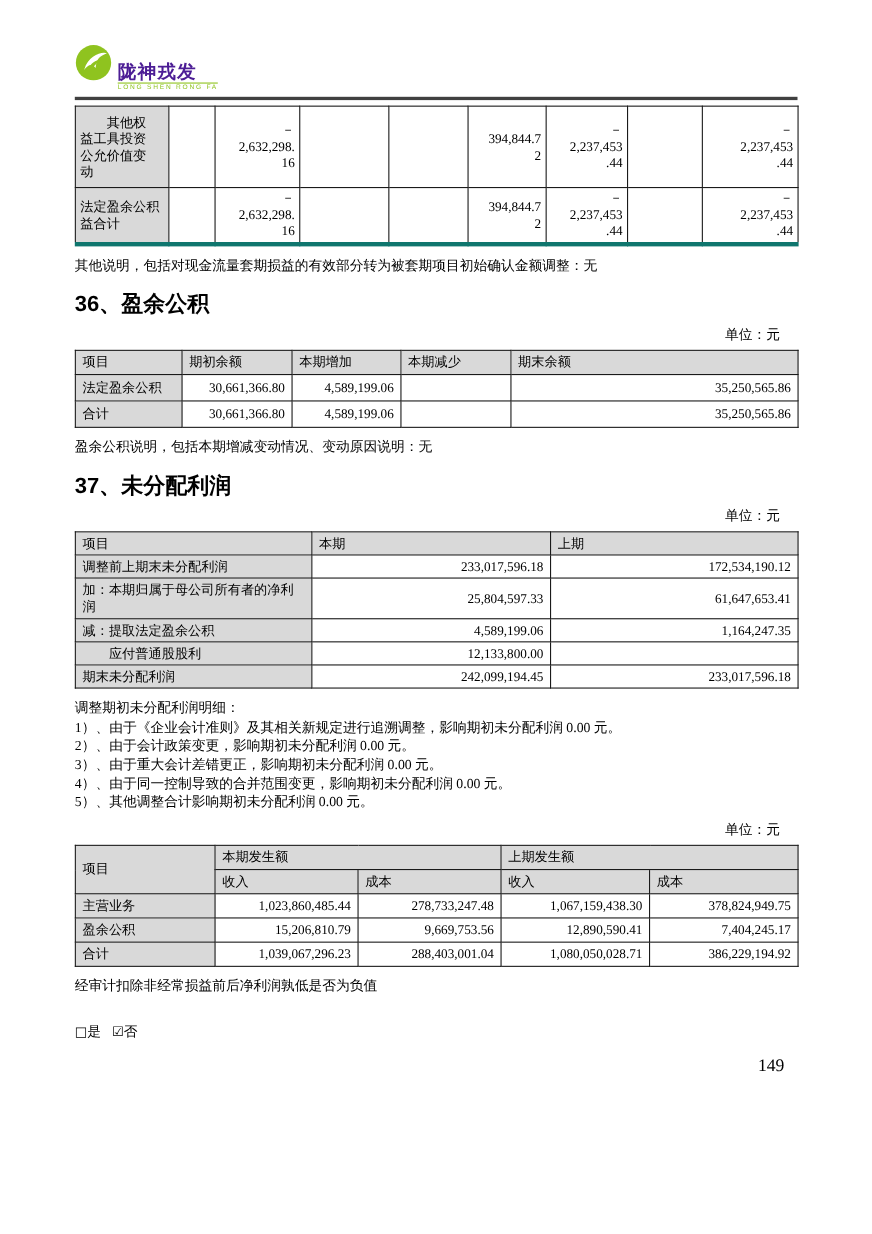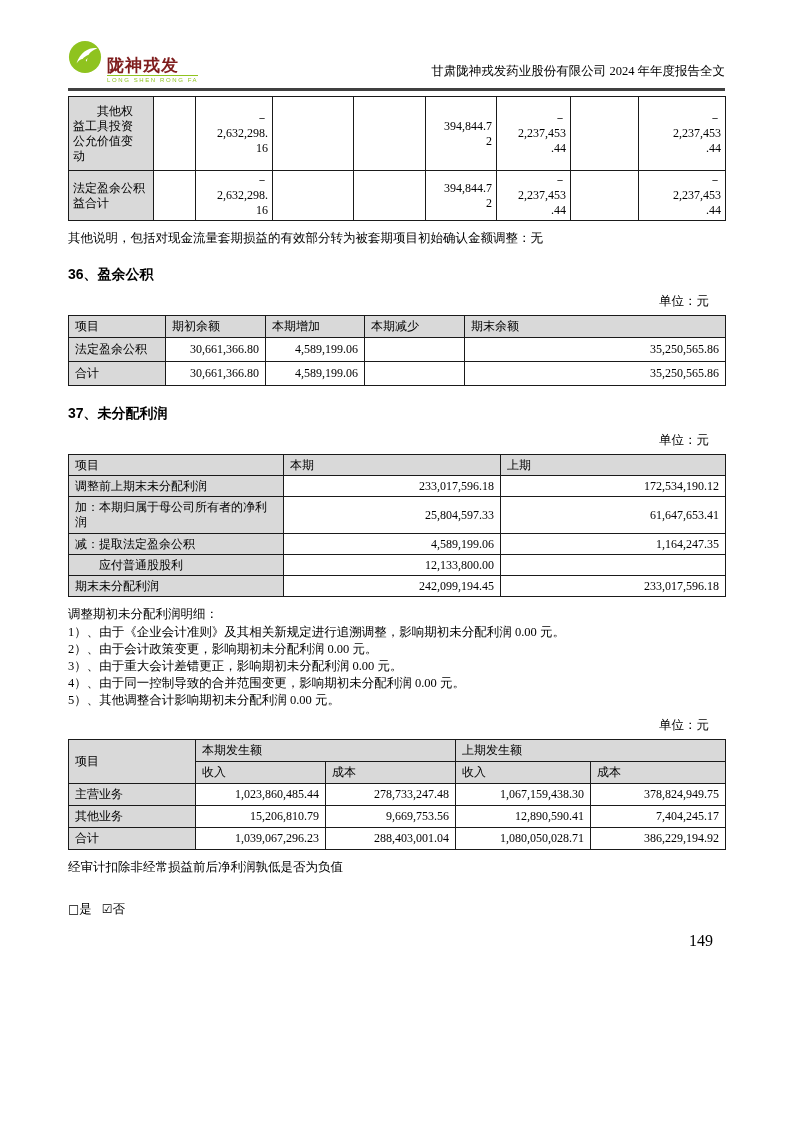--- a/index.html
+++ b/index.html
@@ -6,45 +6,45 @@
   html,body { background:#888; }
   .page {
     width: 793px; height: 1122px; background: #ffffff; margin: 0 auto;
     padding: 46px 68px 0 68px; overflow: hidden; position: relative;
     font-family: "Liberation Serif", "DejaVu Serif", serif; color: #000;
   }
   
   .header { display:flex; justify-content:space-between; align-items:flex-end;
             padding-bottom:5px; border-bottom:3px solid #404040; height:45px; }
   .logo { display:flex; align-items:center; gap:5px; }
-  .logo-text-cn { color:#7f1d1d; font-weight:bold; font-size:17px; letter-spacing:1px;
+  .logo-text-cn { color:#4c1d95; font-weight:bold; font-size:17px; letter-spacing:1px;
                   font-family:"Liberation Sans","DejaVu Sans",sans-serif; line-height:17px;margin-top:27px; }
   .logo-text-en { color:#8FC31F; font-size:6px; letter-spacing:1.6px;
                   font-family:"Liberation Sans","DejaVu Sans",sans-serif;
                   border-top:1px solid #8FC31F; padding-top:1px; margin-top:1px; }
   .doc-title { font-size:12.5px; line-height:16px; padding-bottom:4px; }
   
   .para { font-size:12.5px; line-height:17px; margin-top:9px; }
   .h2 { font-family:"Liberation Sans","DejaVu Sans",sans-serif; font-weight:bold;
-        font-size:14px; line-height:19px; margin-top:18px; }
+        font-size:20px; line-height:19px; margin-top:18px; }
   .unit { font-size:12.5px; text-align:right; padding-right:16px; margin-top:9px; line-height:17px; }
   .detail-item { font-size:12.5px; line-height:16px; margin-top:1px; }
   
   table { border-collapse:collapse; table-layout:fixed; width:657px; margin-top:5px; }
   td { border:1px solid #1a1a1a; font-size:12px; line-height:15px;
        padding:2px 6px; vertical-align:middle; overflow:hidden; }
   .gray { background:#D9D9D9; }
   .c { }
   .num { text-align:right; white-space:pre-line; word-break:break-all; }
   .lbl { text-align:left; white-space:pre-line; }
   .ti2 { text-indent:2em; }
   .carryover td { padding:2px 4px; }
   .carryover .r1 td { height:74px; }
   .carryover .r2 td { height:46px; }
-  .carryover { border-bottom:1px solid #0f766e; }
+  .carryover { border-bottom:4px solid #0f766e; }
   .t36 .hrow td { height:22px; }
   .t36 .drow td { height:24px; }
   .t37 td { height:21px; }
   .t37 .tall td { height:37px; }
   .t38 td { height:22px; }
   
   .audit-options { font-size:12.5px; margin-top:25px; line-height:17px; }
   .box { font-family:"DejaVu Sans",sans-serif; font-size:12px; }
   .opt { margin-right:10px; }
   
@@ -60,21 +60,20 @@
       <svg width="34" height="34" viewBox="0 0 36 36">
         <circle cx="18" cy="18" r="17" fill="#8FC31F"></circle>
         <path d="M9 25 C13 11, 26 7, 31 9 C23 12, 21 15, 20 23 C17 18, 12 20, 9 25 Z" fill="#ffffff"></path>
         <path d="M14 22 C17 17, 22 15, 26 15 C22 18, 19 20, 17 24 Z" fill="#8FC31F"></path>
       </svg>
       <div>
         <div class="logo-text-cn">陇神戎发</div>
         <div class="logo-text-en">LONG SHEN RONG FA</div>
       </div>
     </div>
-    <div class="doc-title">甘肃陇神戎发药业股份有限公司 2024 年年度报告全文</div>
   </div>
 
   <table class="carryover">
     <colgroup>
       <col style="width:85px">
         <col style="width:42px">
         <col style="width:77px">
       <col style="width:81px">
         <col style="width:72px">
         <col style="width:71px">
@@ -155,20 +154,21 @@
     </tr>
     <tr class="drow">
       <td class="gray lbl">合计</td>
       <td class="num">30,661,366.80</td>
       <td class="num">4,589,199.06</td>
       <td class="num"></td>
       <td class="num">35,250,565.86</td>
     </tr>
   </tbody>
     </table>
+  <div class="para">盈余公积说明，包括本期增减变动情况、变动原因说明：无</div>
 
   <div class="h2">37、未分配利润</div>
   <div class="unit">单位：元</div>
   <table class="t37">
     <colgroup>
       <col style="width:215px">
         <col style="width:217px">
         <col style="width:225px">
     </colgroup>
     <tbody>
@@ -233,21 +233,21 @@
       <td class="gray c">成本</td>
     </tr>
     <tr>
       <td class="gray lbl">主营业务</td>
       <td class="num">1,023,860,485.44</td>
       <td class="num">278,733,247.48</td>
       <td class="num">1,067,159,438.30</td>
       <td class="num">378,824,949.75</td>
     </tr>
     <tr>
-      <td class="gray lbl">其他业务</td>
+      <td class="gray lbl">盈余公积</td>
       <td class="num">15,206,810.79</td>
       <td class="num">9,669,753.56</td>
       <td class="num">12,890,590.41</td>
       <td class="num">7,404,245.17</td>
     </tr>
     <tr>
       <td class="gray lbl">合计</td>
       <td class="num">1,039,067,296.23</td>
       <td class="num">288,403,001.04</td>
       <td class="num">1,080,050,028.71</td>

